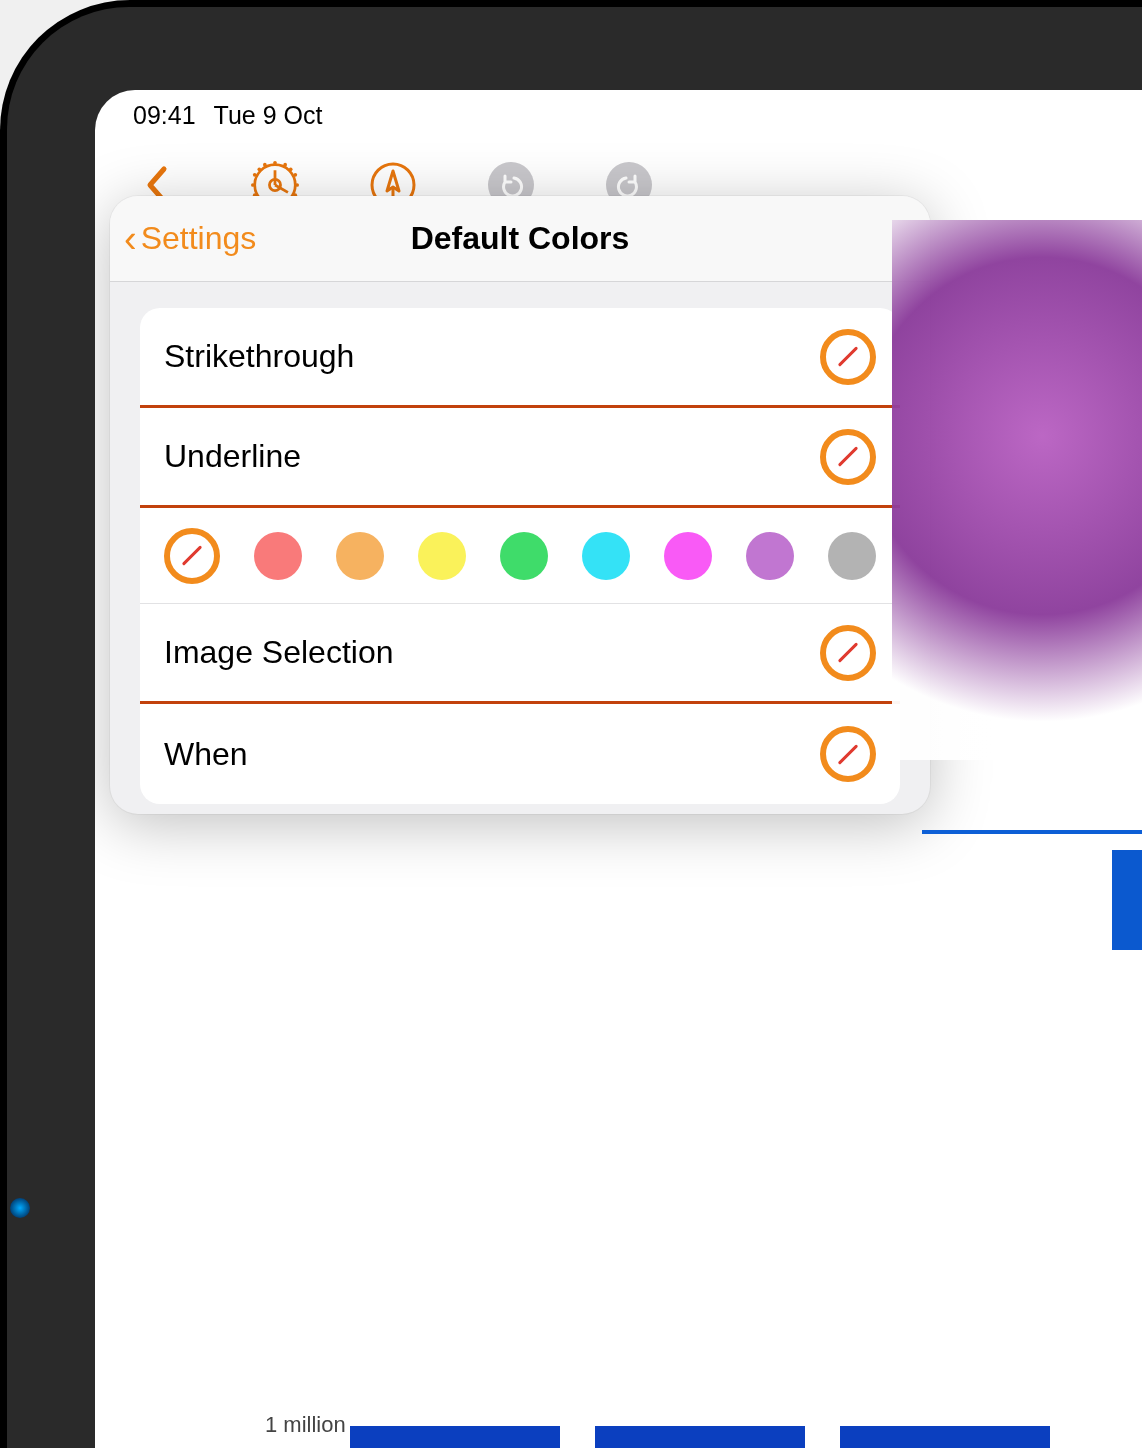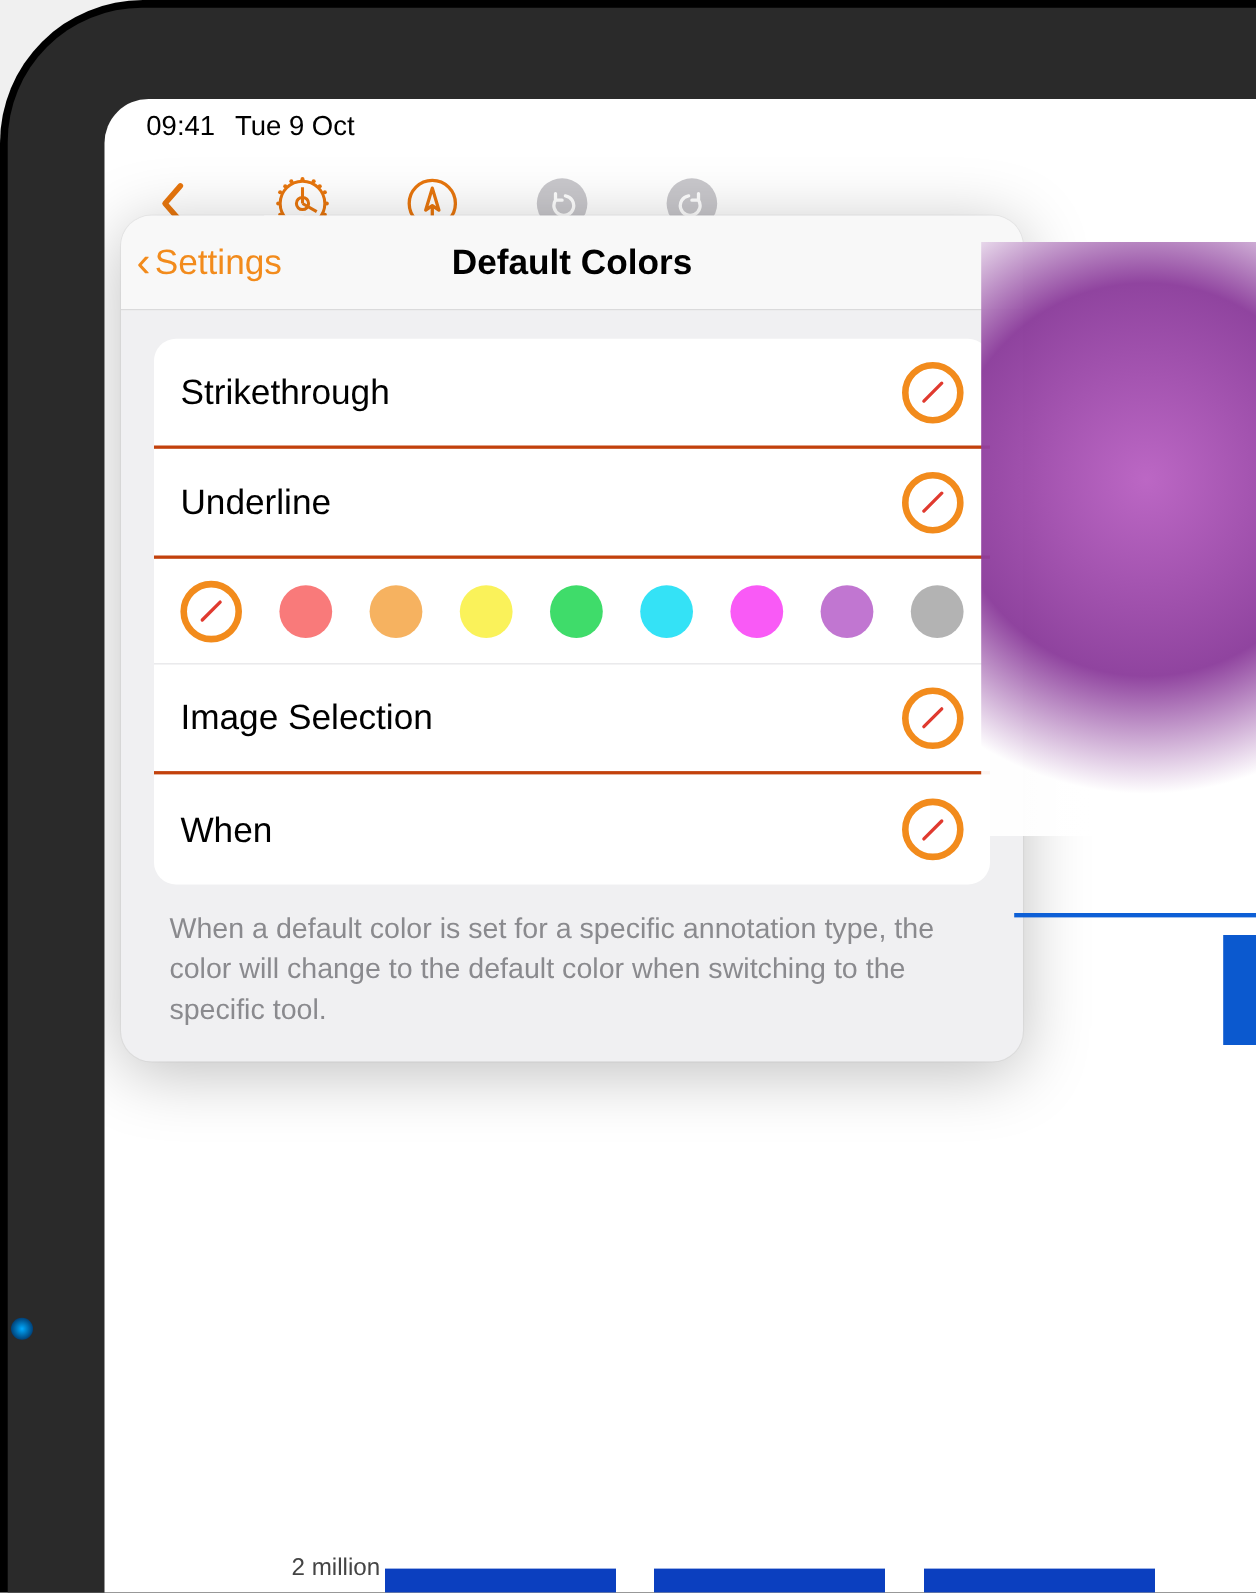--- a/index.html
+++ b/index.html
@@ -305,23 +305,22 @@
           </div>
           <div class="row">
             <span>Image Selection</span>
             <span class="swatch-ring"></span>
           </div>
           <div class="row">
             <span>When</span>
             <span class="swatch-ring"></span>
           </div>
         </div>
-        <div class="footer-note">When a default color is set for a specific annotation type, the color will change to the default color when switching to the specific tool.</div>
       </div>
     </div>
 
     <div class="bg-photo"></div>
     <div class="bg-blue-bar"></div>
     <div class="bg-blue-square"></div>
-    <div class="bg-chart-label">2 million</div>
+    <div class="bg-chart-label">1 million</div>
     <div class="bg-chart-bars"></div>
   </div>
 </div>
 
 </body></html>

